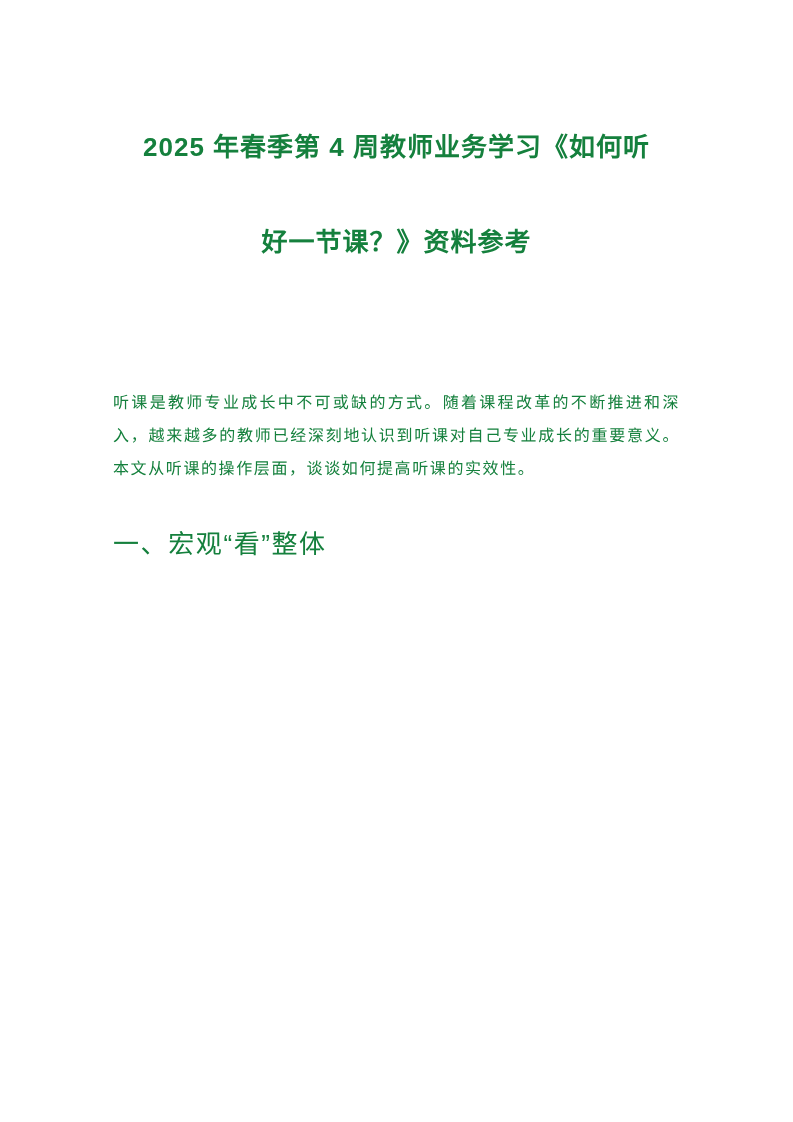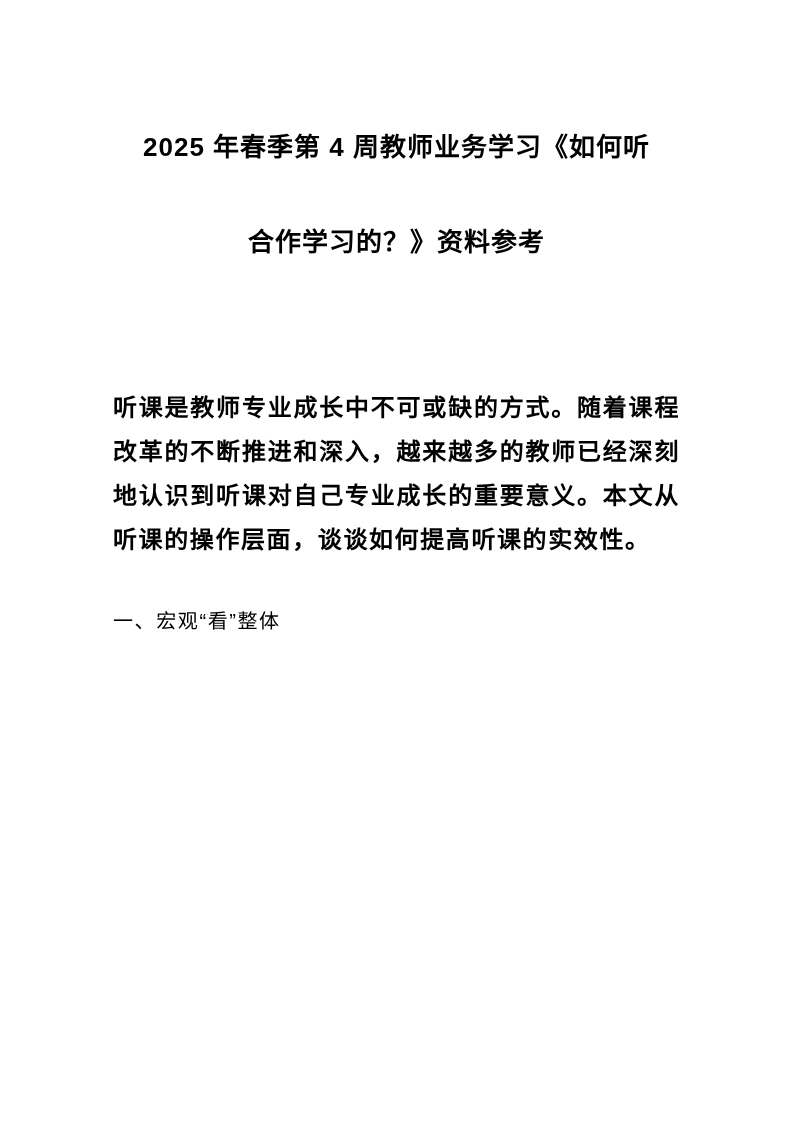--- a/index.html
+++ b/index.html
@@ -6,65 +6,65 @@
     margin: 0;
     padding: 0;
     background: #ffffff;
   }
   .page {
     position: relative;
     width: 793px;
     height: 1122px;
     margin: 0 auto;
     background: #ffffff;
-    color: #000000;
+    color: #15803d;
     font-family: "Liberation Sans", "DejaVu Sans", sans-serif;
     box-sizing: border-box;
     padding: 100px 113px 0 113px;
     overflow: hidden;
   }
   .doc-title {
     margin: 0;
     padding: 0;
     font-size: 26px;
     font-weight: 700;
     text-align: center;
     letter-spacing: 1px;
   }
   .doc-title .title-line {
     line-height: 95px;
     white-space: nowrap;
   }
   .para {
     margin: 38px 0 0 0;
-    font-size: 24px;
-    line-height: 44px;
+    font-size: 16px;
+    line-height: 33px;
     text-align: justify;
     letter-spacing: 1.6px;
-    font-weight: 700;
+    font-weight: 400;
   }
   .para.first {
     margin-top: 96px;
   }
   .section-heading {
     margin: 38px 0 0 0;
-    font-size: 20px;
+    font-size: 26px;
     line-height: 43px;
     letter-spacing: 1.6px;
     font-weight: 400;
   }
 </style>
 </head>
 <body>
 
 <div class="page">
 
   <h1 class="doc-title">
     <div class="title-line">2025 年春季第 4 周教师业务学习《如何听</div>
-    <div class="title-line">合作学习的？》资料参考</div>
+    <div class="title-line">好一节课？》资料参考</div>
   </h1>
 
   <p class="para first">听课是教师专业成长中不可或缺的方式。随着课程改革的不断推进和深入，越来越多的教师已经深刻地认识到听课对自己专业成长的重要意义。本文从听课的操作层面，谈谈如何提高听课的实效性。</p>
 
   <h2 class="section-heading">一、宏观“看”整体</h2>
 
 
 
 </div>
 

